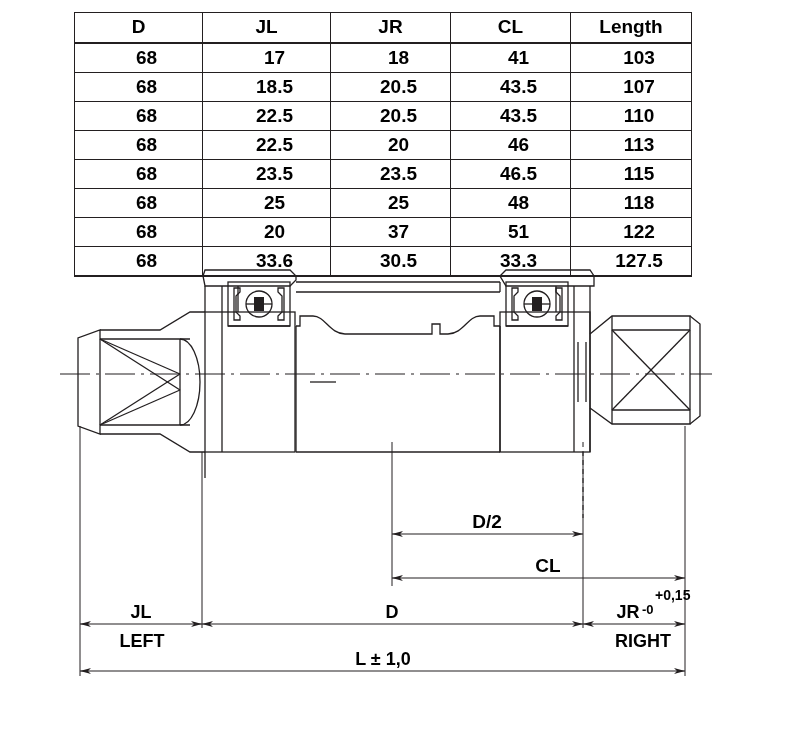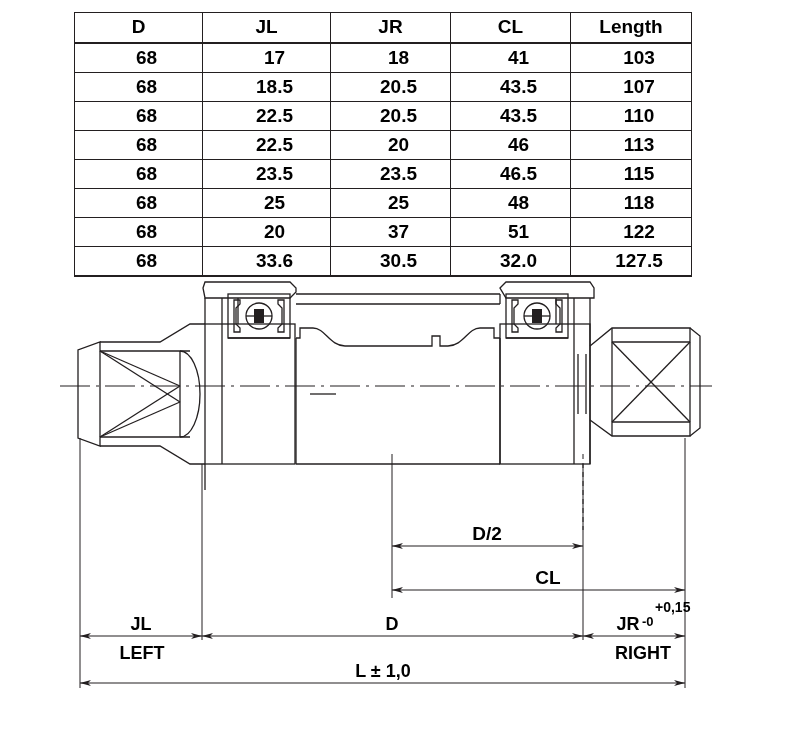--- a/index.html
+++ b/index.html
@@ -56,21 +56,21 @@
   table.spec col.c0 { width: 128px; }
   table.spec col.c1 { width: 128px; }
   table.spec col.c2 { width: 120px; }
   table.spec col.c3 { width: 120px; }
   table.spec col.c4 { width: 121px; }
 
   
   .drawing {
     position: absolute;
     left: 0;
-    top: 268px;
+    top: 256px;
     width: 800px;
     height: 440px;
   }
   .drawing svg { display: block; }
 
   .lbl {
     font-family: "Liberation Sans", sans-serif;
     font-weight: bold;
     fill: #000;
   }
@@ -145,21 +145,21 @@
           <td>68</td>
           <td>20</td>
           <td>37</td>
           <td>51</td>
           <td>122</td>
         </tr>
         <tr>
           <td>68</td>
           <td>33.6</td>
           <td>30.5</td>
-          <td>32.0</td>
+          <td>33.3</td>
           <td>127.5</td>
         </tr>
       </tbody>
     </table>
   </div>
 
   <div class="drawing">
     <svg width="800" height="440" viewBox="0 0 800 440" xmlns="http://www.w3.org/2000/svg">
 
       <defs>

